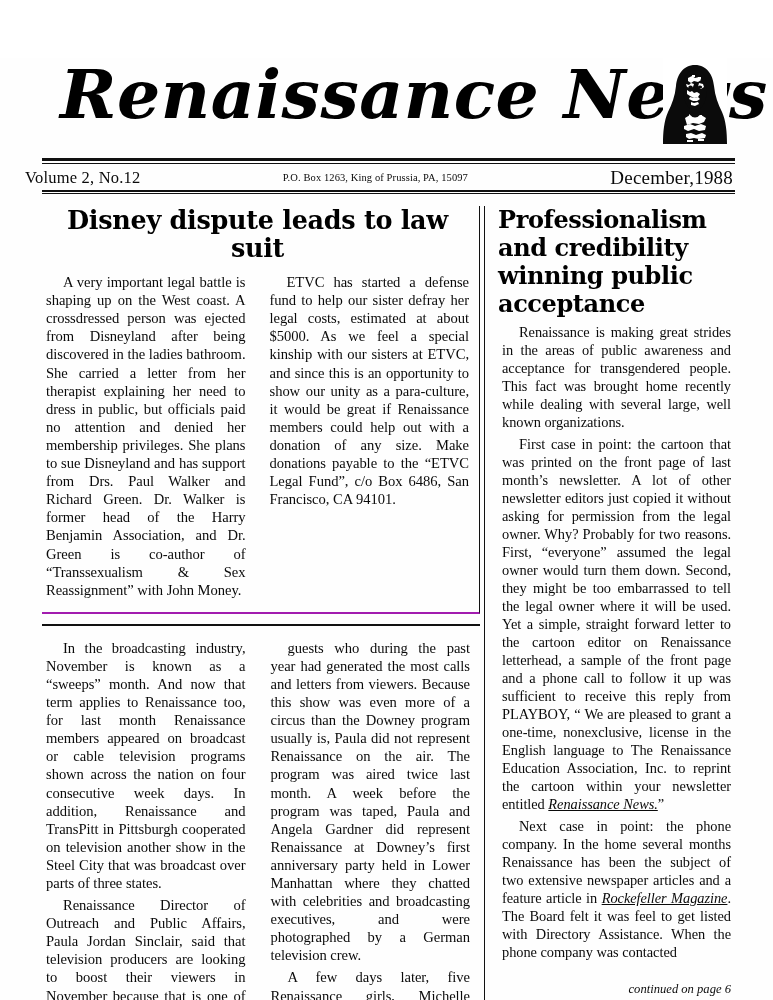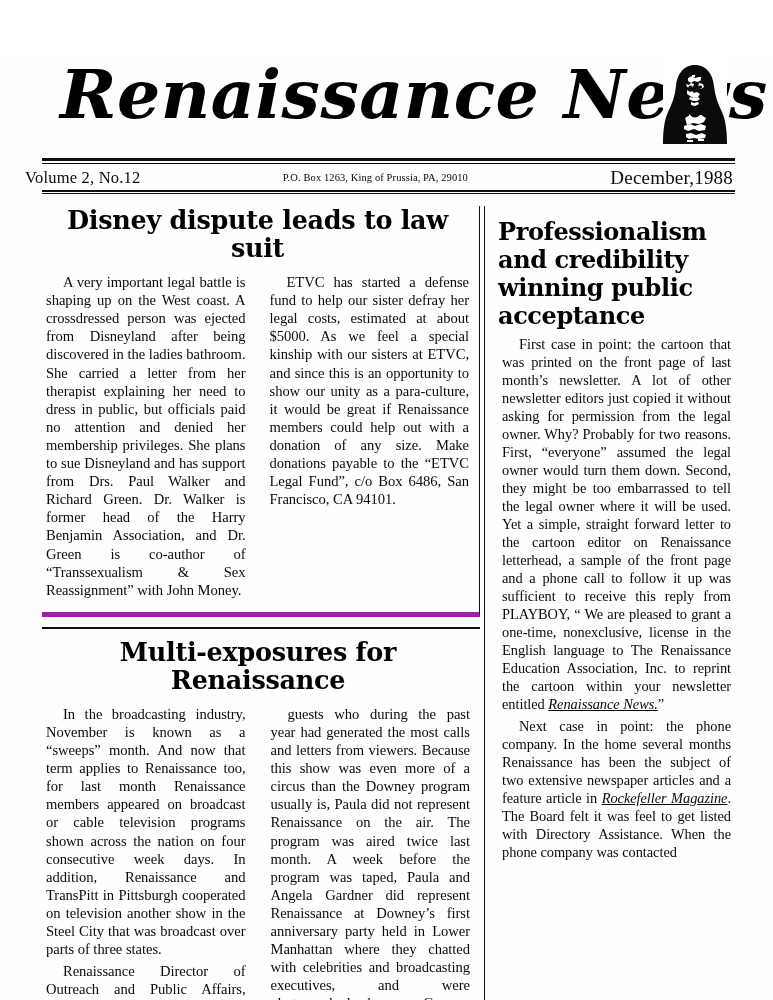--- a/index.html
+++ b/index.html
@@ -130,21 +130,21 @@
     margin: 0 0 7px 0;
     letter-spacing: -0.3px;
     color: #000;
   }
   h1.story-head.wide {
     text-align: center;
   }
   h1.story-head.narrow {
     font-size: 24px;
     line-height: 1.17;
-    margin: 12px 0 5px 0;
+    margin: 0 0 5px 0;
     letter-spacing: -0.4px;
   }
 
   
   .two-col {
     display: flex;
     gap: 17px;
   }
   .col {
     flex: 1 1 0;
@@ -175,21 +175,21 @@
     font-style: italic;
     font-size: 12.6px;
     padding-right: 2px;
   }
   em.ital { font-style: italic; text-decoration: underline; }
 
   
   #story-disney {
     position: relative;
     border-right: 1px solid #111;
-    border-bottom: 5px solid #a21caf;
+    border-bottom: 2px solid #a21caf;
     padding: 0 6px 9px 0;
     box-sizing: border-box;
   }
   #story-disney .two-col { gap: 16px; }
 
   #divider-horiz {
     height: 0;
     border-top: 2px solid #111;
     margin: 10px 0 0 0;
   }
@@ -248,21 +248,21 @@
 
         <path d="M28 53 q4 6 8 0 l2 3 q-6 7 -12 0 z" fill="#0b0b0b"></path>
       </svg>
     </div>
   </div>
 
   <hr class="rule-double">
 
   <div id="folio">
     <div class="vol">Volume 2, No.12</div>
-    <div class="addr">P.O. Box 1263, King of Prussia, PA, 29010</div>
+    <div class="addr">P.O. Box 1263, King of Prussia, PA, 15097</div>
     <div class="date">December,1988</div>
   </div>
 
   <hr class="rule-double thin">
 
   <div id="content">
 
     <div id="left-zone">
 
       <div id="story-disney">
@@ -273,39 +273,40 @@
           </div>
           <div class="col">
             <p class="body">ETVC has started a defense fund to help our sister defray her legal costs, estimated at about $5000. As we feel a special kinship with our sisters at ETVC, and since this is an opportunity to show our unity as a para-culture, it would be great if Renaissance members could help out with a donation of any size. Make donations payable to the “ETVC Legal Fund”, c/o Box 6486, San Francisco, CA 94101.</p>
           </div>
         </div>
       </div>
 
       <div id="divider-horiz"></div>
 
       <div id="story-multi">
-        <h1 class="story-head wide">Multi-exposures for Renaissance</h1>
         <div class="two-col">
           <div class="col">
             <p class="body">In the broadcasting industry, November is known as a “sweeps” month. And now that term applies to Renaissance too, for last month Renaissance members appeared on broadcast or cable television programs shown across the nation on four consecutive week days. In addition, Renaissance and TransPitt in Pittsburgh cooperated on television another show in the Steel City that was broadcast over parts of three states.</p>
             <p class="body">Renaissance Director of Outreach and Public Affairs, Paula Jordan Sinclair, said that television producers are looking to boost their viewers in November because that is one of the months when audience ratings are calculated. “This”, she said, “explains TV’s great interest in TVs.”</p>
 
           </div>
           <div class="col">
             <p class="body">guests who during the past year had generated the most calls and letters from viewers. Because this show was even more of a circus than the Downey program usually is, Paula did not represent Renaissance on the air. The program was aired twice last month. A week before the program was taped, Paula and Angela Gardner did represent Renaissance at Downey’s first anniversary party held in Lower Manhattan where they chatted with celebrities and broadcasting executives, and were photographed by a German television crew.</p>
             <p class="body">A few days later, five Renaissance girls, Michelle Douglas, Teri Kay, Berré Lyndon, Angela and Paula taped a Donahue show on crossdressing fashions. Donna Miller and Eric Lee went with the girls to Rockefeller Center and helped with hair and makeup.</p>
 
           </div>
         </div>
       </div>
 
     </div>
 
     <div id="divider-vert"></div>
 
     <div id="right-zone">
       <h1 class="story-head narrow">Professionalism and credibility winning public acceptance</h1>
+      <p class="body">Renaissance is making great strides in the areas of public awareness and acceptance for transgendered people. This fact was brought home recently while dealing with several large, well known organizations.</p>
       <p class="body"><span>First case in point: the cartoon that was printed on the front page of last month’s newsletter. A lot of other newsletter editors just copied it without asking for permission from the legal owner. Why? Probably for two reasons. First, “everyone” assumed the legal owner would turn them down. Second, they might be too embarrassed to tell the legal owner where it will be used. Yet a simple, straight forward letter to the cartoon editor on Renaissance letterhead, a sample of the front page and a phone call to follow it up was sufficient to receive this reply from PLAYBOY, “ We are pleased to grant a one-time, nonexclusive, license in the English language to The Renaissance Education Association, Inc. to reprint the cartoon within your newsletter entitled </span><em class="ital">Renaissance News.</em><span>”</span></p>
       <p class="body"><span>Next case in point: the phone company. In the home several months Renaissance has been the subject of two extensive newspaper articles and a feature article in </span><em class="ital">Rockefeller Magazine</em><span>. The Board felt it was feel to get listed with Directory Assistance. When the phone company was contacted</span></p>
+      <p class="jump">continued on page  6</p>
     </div>
 
   </div>
 </div>
 
 </body></html>

